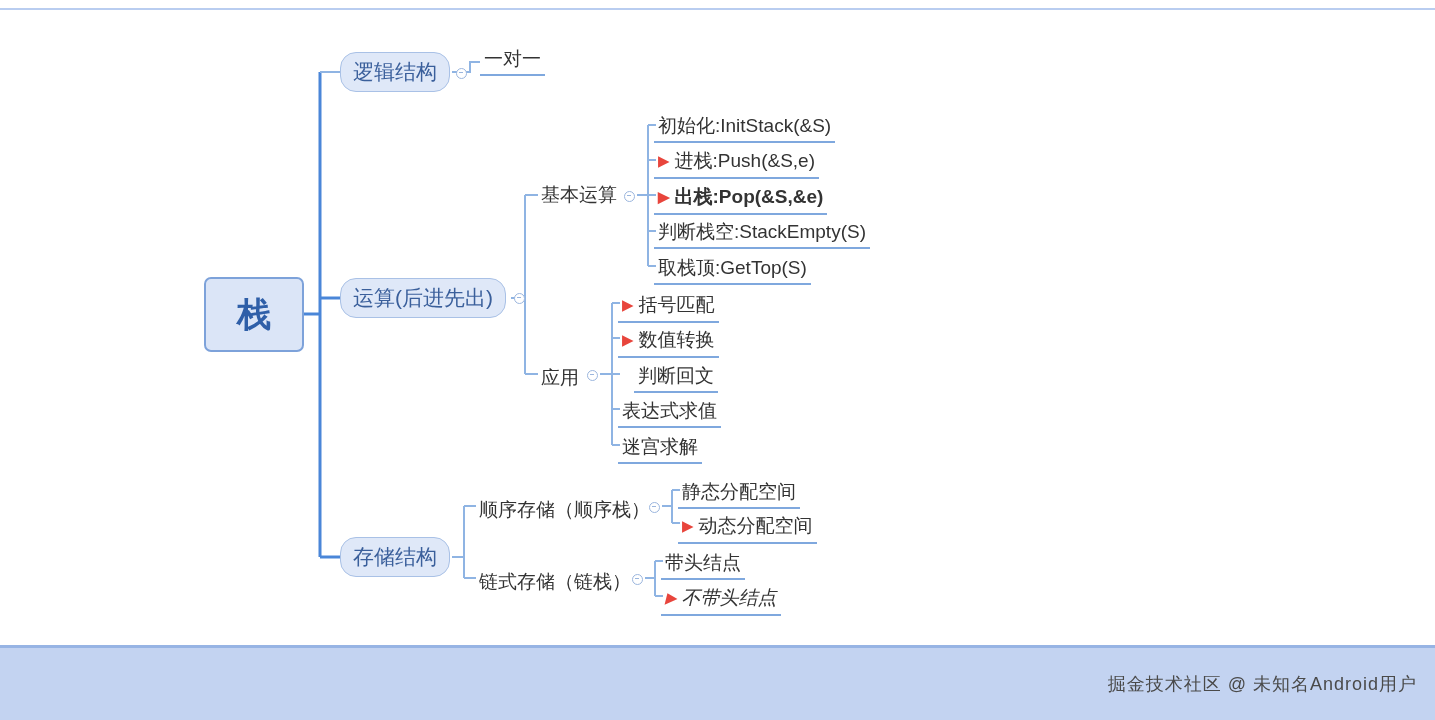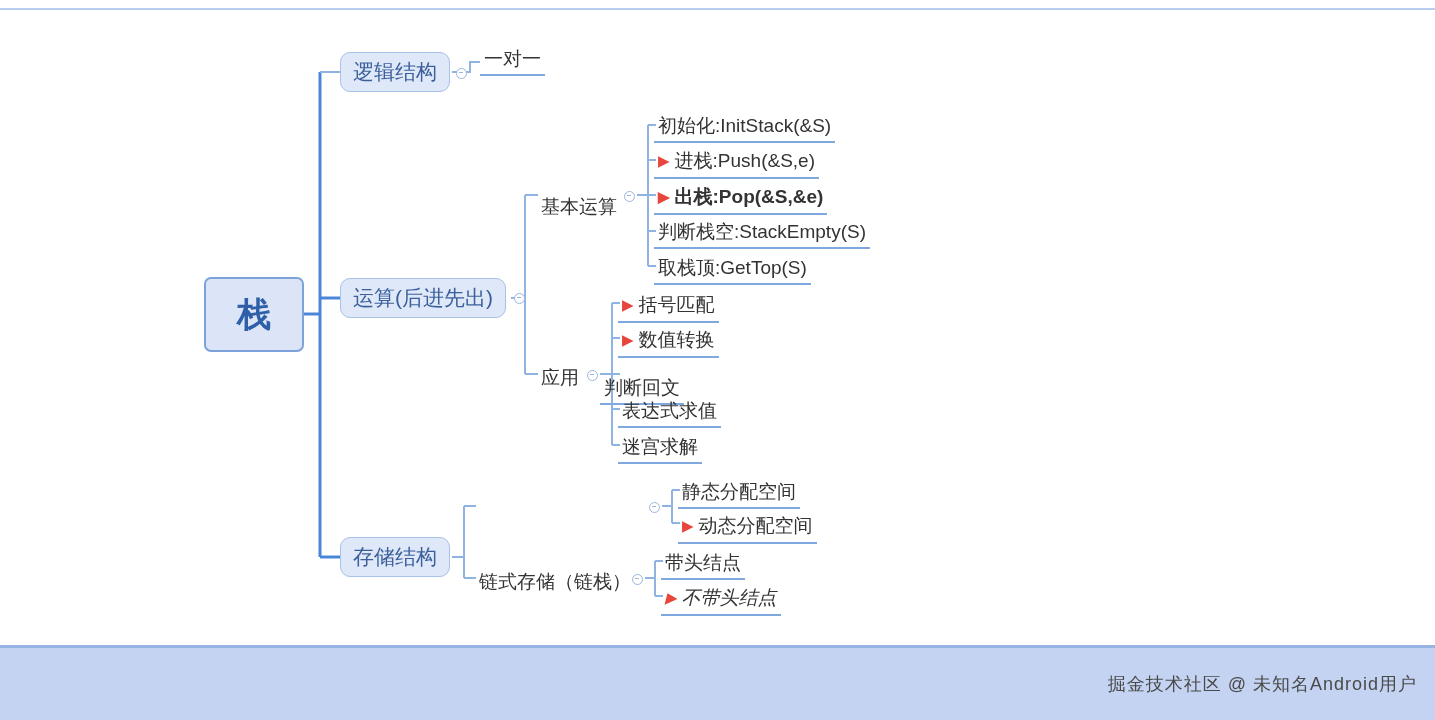--- a/index.html
+++ b/index.html
@@ -71,21 +71,21 @@
     font-size: 34px;
     font-weight: bold;
     display: flex;
     align-items: center;
     justify-content: center;
   }
   
   .lvl2 {
     background: #dfe8f8;
     border: 1px solid #a9c1e6;
-    border-radius: 10px;
+    border-radius: 16px;
     color: #3a5f9b;
     font-size: 21px;
     display: flex;
     align-items: center;
     justify-content: center;
     padding: 8px 12px;
     height: 40px;
   }
   
   .leaf {
@@ -187,21 +187,21 @@
 
   <div class="node root">栈</div>
 
   <div class="node lvl2" style="left:340px; top:52px;">逻辑结构</div>
   <div class="collapse" style="left:456px; top:68px;"></div>
   <div class="node leaf underline" style="left:480px; top:45px;">一对一</div>
 
   <div class="node lvl2" style="left:340px; top:278px;">运算(后进先出)</div>
   <div class="collapse" style="left:514px; top:293px;"></div>
 
-  <div class="node branch-label" style="left:538px; top:192px;">基本运算</div>
+  <div class="node branch-label" style="left:538px; top:180px;">基本运算</div>
   <div class="collapse" style="left:624px; top:191px;"></div>
 
   <div class="node leaf underline" style="left:654px; top:112px;">
     <span>初始化:InitStack(&amp;S)</span>
   </div>
   <div class="node leaf underline" style="left:654px; top:147px;">
     <span class="flag">▶</span><span>进栈:Push(&amp;S,e)</span>
   </div>
   <div class="node leaf underline" style="left:654px; top:183px;font-weight:bold;">
     <span class="flag">▶</span><span>出栈:Pop(&amp;S,&amp;e)</span>
@@ -215,32 +215,33 @@
 
   <div class="node branch-label" style="left:538px; top:363px;">应用</div>
   <div class="collapse" style="left:587px; top:370px;"></div>
 
   <div class="node leaf underline" style="left:618px; top:291px;">
     <span class="flag">▶</span><span>括号匹配</span>
   </div>
   <div class="node leaf underline" style="left:618px; top:326px;">
     <span class="flag">▶</span><span>数值转换</span>
   </div>
-  <div class="node leaf underline" style="left:600px; top:362px;margin-top:12px;">
+  <div class="node leaf underline" style="left:634px; top:362px;">
     <span>判断回文</span>
   </div>
   <div class="node leaf underline" style="left:618px; top:397px;">
     <span>表达式求值</span>
   </div>
   <div class="node leaf underline" style="left:618px; top:433px;">
     <span>迷宫求解</span>
   </div>
 
   <div class="node lvl2" style="left:340px; top:537px;">存储结构</div>
 
+  <div class="node branch-label" style="left:476px; top:495px;">顺序存储（顺序栈）</div>
   <div class="collapse" style="left:649px; top:502px;"></div>
   <div class="node leaf underline" style="left:678px; top:478px;font-family:Liberation Serif, serif;">
     <span>静态分配空间</span>
   </div>
   <div class="node leaf underline" style="left:678px; top:512px;">
     <span class="flag">▶</span><span>动态分配空间</span>
   </div>
 
   <div class="node branch-label" style="left:476px; top:567px;">链式存储（链栈）</div>
   <div class="collapse" style="left:632px; top:574px;"></div>

